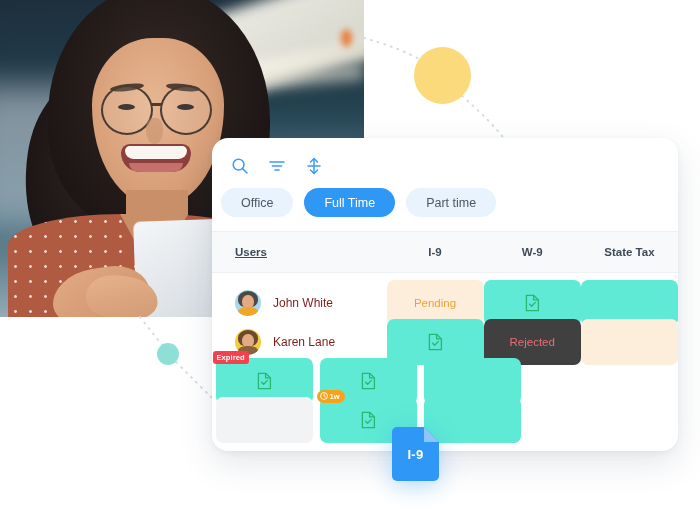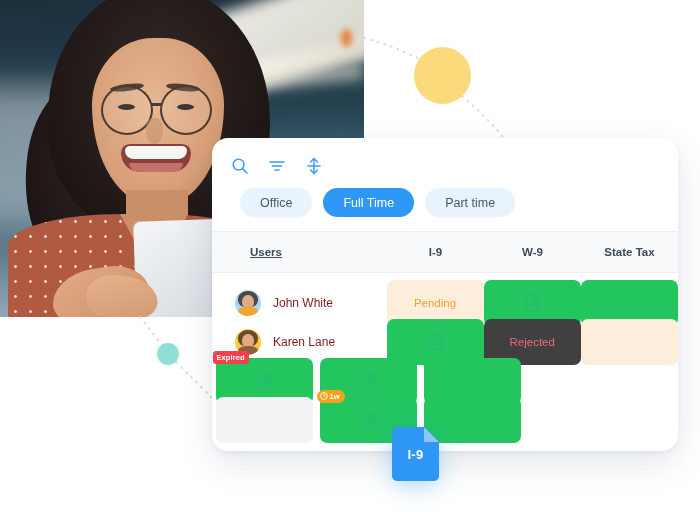--- a/index.html
+++ b/index.html
@@ -169,38 +169,38 @@
     background:#ffffff; border-radius:16px;
     box-shadow: 0 12px 34px rgba(39,62,89,.13), 0 2px 6px rgba(39,62,89,.06);
     overflow:hidden;
   }
   .toolbar {
     display:flex; align-items:center; gap:19px;
     padding:16px 0 0 19px; height:40px;
   }
   .ticon { width:18px; height:18px; display:block; cursor:pointer; }
 
-  .chips { display:flex; gap:11px; padding:10px 0 0 28px; }
+  .chips { display:flex; gap:11px; padding:10px 0 0 9px; }
   .chip {
     height:29px; padding:0 20px; border-radius:15px;
     display:flex; align-items:center; justify-content:center;
     font-size:12.5px; color:#4b5866; background:#e9f3fd;
     white-space:nowrap; cursor:pointer;
   }
   .chip.active { background:#2f97f5; color:#ffffff; }
 
   
   .thead {
     margin-top:14px;
     height:42px; background:#f8f9fb;
     border-top:1px solid #edf0f3; border-bottom:1px solid #edf0f3;
     display:flex; align-items:center;
   }
   .th { font-size:11.5px; font-weight:700; color:#3e4a57; }
-  .th-users { width:185px; padding-left:38px;text-decoration:underline; }
+  .th-users { width:185px; padding-left:23px;text-decoration:underline; }
   .col { width:104px; text-align:center; }
 
   .tbody { padding-top:10px; }
   .trow { height:39px; display:flex; align-items:center; }
   .user-cell { width:185px; display:flex; align-items:center; padding-left:23px; }
   .avatar {
     width:26px; height:26px; border-radius:50%; overflow:hidden;
     position:relative; flex:none; margin-right:12px;
   }
   .avatar .av-bg { position:absolute; inset:0; }
@@ -211,21 +211,21 @@
   .avatar .av-body { position:absolute; left:3px; bottom:0; width:20px; height:9px;
     border-radius:48% 48% 0 0; }
   .uname { font-size:12px; color:#7f1d1d; white-space:nowrap; }
 
   .cellwrap { width:104px; display:flex; justify-content:center; position:relative; }
   .cell {
     width:97px; height:46px; border-radius:7px;
     display:flex; align-items:center; justify-content:center;
     font-size:11.5px; position:relative;
   }
-  .cell.green  { background:#22c55e;text-align:right; }
+  .cell.green  { background:#5eead4;text-align:right; }
   .cell.amber  { background:#fdeedb; color:#f0a132; }
   .cell.red    { background:#404040; color:#ec6b78; }
   .cell.grey   { background:#f2f3f5; }
 
   .doc-icon { width:15px; height:18px; display:block; }
 
   .badge {
     position:absolute; top:-7px; left:-3px;
     height:13px; padding:0 4px; border-radius:3px;
     font-size:7.5px; font-weight:700; color:#fff;

